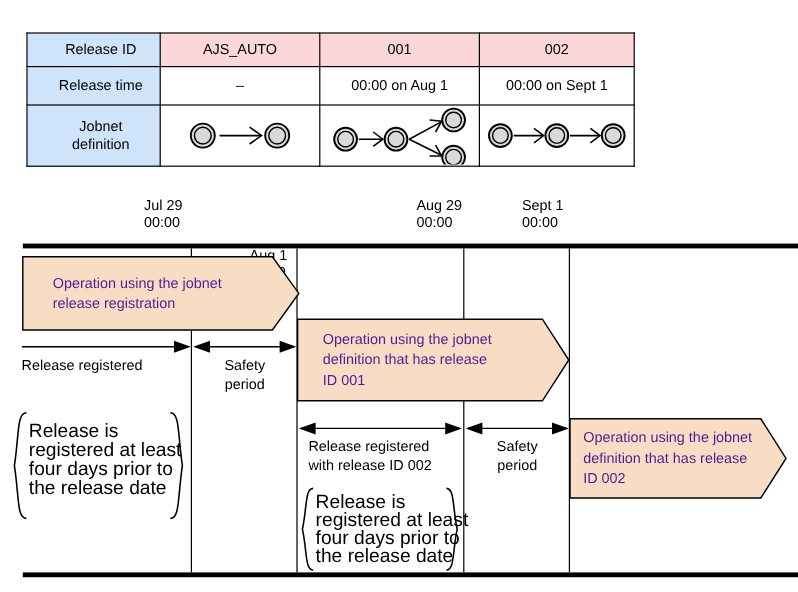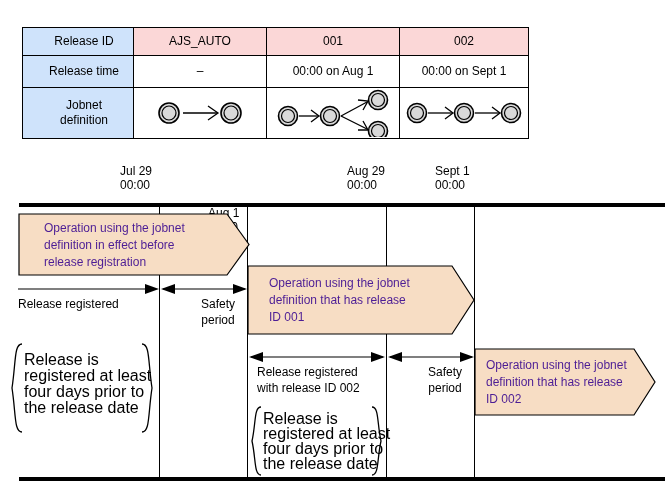--- a/index.html
+++ b/index.html
@@ -111,21 +111,21 @@
   .banner-svg { position: absolute; left: 0; top: 0; }
 
   
   .measure { position: absolute; }
   .mlabel {
     position: absolute;
     font-size: 12px;
     line-height: 16px;
     white-space: nowrap;
   }
-  .mlabel.ctr { text-align: center; margin-left: 14px; }
+  .mlabel.ctr { text-align: center; }
 
   
   .brace-box { position: absolute; }
   .brace-text {
     position: absolute;
     font-size: 16px;
     line-height: 16px;
     white-space: nowrap;
   }
 </style>
@@ -233,21 +233,20 @@
   <div class="vline" style="left:247px; top:207px; height:270px;"></div>
   <div class="vline" style="left:386px; top:207px; height:270px;"></div>
   <div class="vline" style="left:474px; top:207px; height:270px;"></div>
 
   <div class="banner" style="left:18px; top:213px; width:232px; height:63px; border:none; background:transparent;">
     <svg class="banner-svg" width="232" height="63" viewBox="0 0 232 63">
       <polygon points="1,1 209,1 231,31.5 209,62 1,62" fill="#f7ddc4" stroke="#000" stroke-width="1.2"></polygon>
     </svg>
     <div class="btext" style="left:26px; width:200px;">
       <div>Operation using the jobnet</div>
-      <div>definition in effect before</div>
       <div>release registration</div>
     </div>
   </div>
 
   <div class="banner" style="left:247px; top:265px; width:228px; height:70px; border:none; background:transparent;">
     <svg class="banner-svg" width="228" height="70" viewBox="0 0 228 70">
       <polygon points="1,1 205,1 227,35 205,69 1,69" fill="#f7ddc4" stroke="#000" stroke-width="1.2"></polygon>
     </svg>
     <div class="btext" style="left:22px; width:190px;">
       <div>Operation using the jobnet</div>

